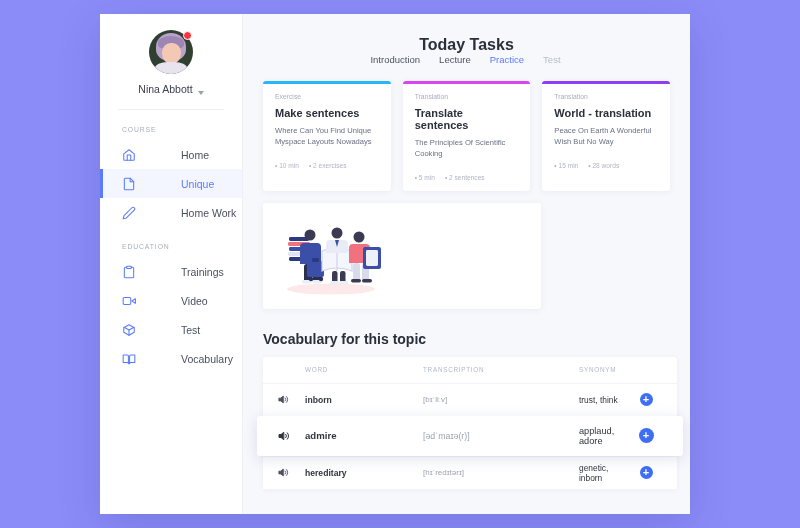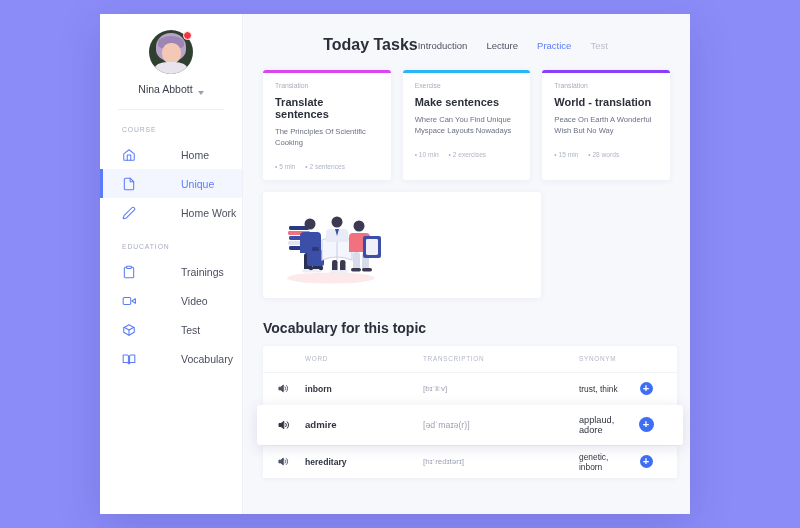--- a/index.html
+++ b/index.html
@@ -171,22 +171,23 @@
     flex: 1;
     background: #f7f8fc;
     padding: 22px 20px 0 20px;
     overflow: hidden;
     position: relative;
   }
 
   .main-header {
     display: flex;
     align-items: center;
-    justify-content: center;
+    justify-content: flex-start;
     margin-bottom: 16px;
+    flex-direction: column;
   }
   .page-title {
     font-size: 16px;
     font-weight: bold;
     color: #2b2f3a;
   }
   .tabs {
     display: flex;
     gap: 19px;
     align-items: center;
@@ -484,41 +485,41 @@
         <span class="tab">Introduction</span>
         <span class="tab">Lecture</span>
         <span class="tab active">Practice</span>
         <span class="tab muted">Test</span>
       </nav>
     </div>
 
     <div class="task-row">
 
       <div class="task-card">
+        <div class="accent-bar" style="background:#29b6f6"></div>
+        <div class="task-body">
+          <div class="task-cat">Exercise</div>
+          <div class="task-title">Make sentences</div>
+          <div class="task-desc">Where Can You Find Unique Myspace Layouts Nowadays</div>
+          <div class="task-meta">
+            <span>10 min</span>
+            <span>2 exercises</span>
+          </div>
+        </div>
+      </div>
+
+      <div class="task-card">
         <div class="accent-bar" style="background:#d946ef"></div>
         <div class="task-body">
           <div class="task-cat">Translation</div>
           <div class="task-title">Translate sentences</div>
           <div class="task-desc">The Principles Of Scientific Cooking</div>
           <div class="task-meta">
             <span>5 min</span>
             <span>2 sentences</span>
-          </div>
-        </div>
-      </div>
-
-      <div class="task-card">
-        <div class="accent-bar" style="background:#29b6f6"></div>
-        <div class="task-body">
-          <div class="task-cat">Exercise</div>
-          <div class="task-title">Make sentences</div>
-          <div class="task-desc">Where Can You Find Unique Myspace Layouts Nowadays</div>
-          <div class="task-meta">
-            <span>10 min</span>
-            <span>2 exercises</span>
           </div>
         </div>
       </div>
 
       <div class="task-card">
         <div class="accent-bar" style="background:#8b3dfa"></div>
         <div class="task-body">
           <div class="task-cat">Translation</div>
           <div class="task-title">World - translation</div>
           <div class="task-desc">Peace On Earth A Wonderful Wish But No Way</div>

